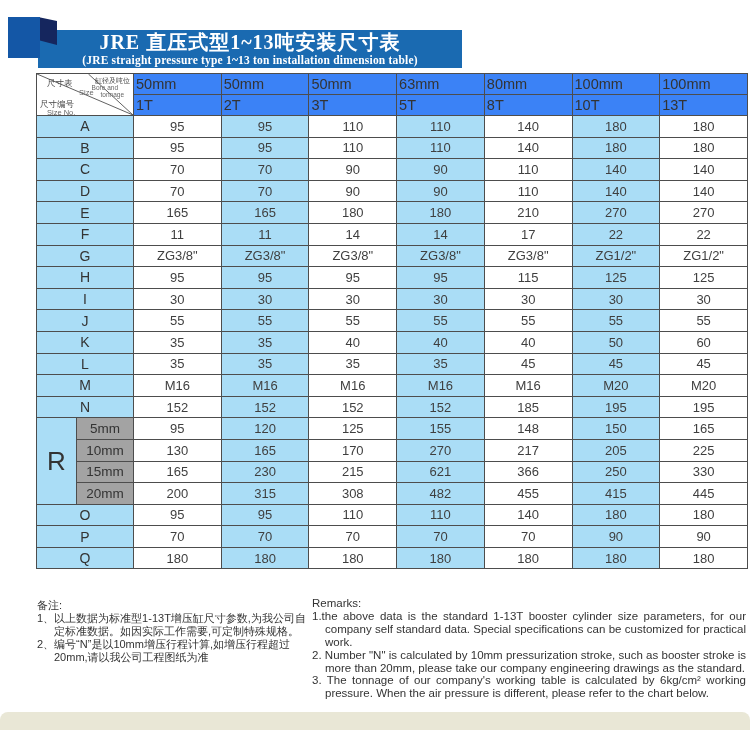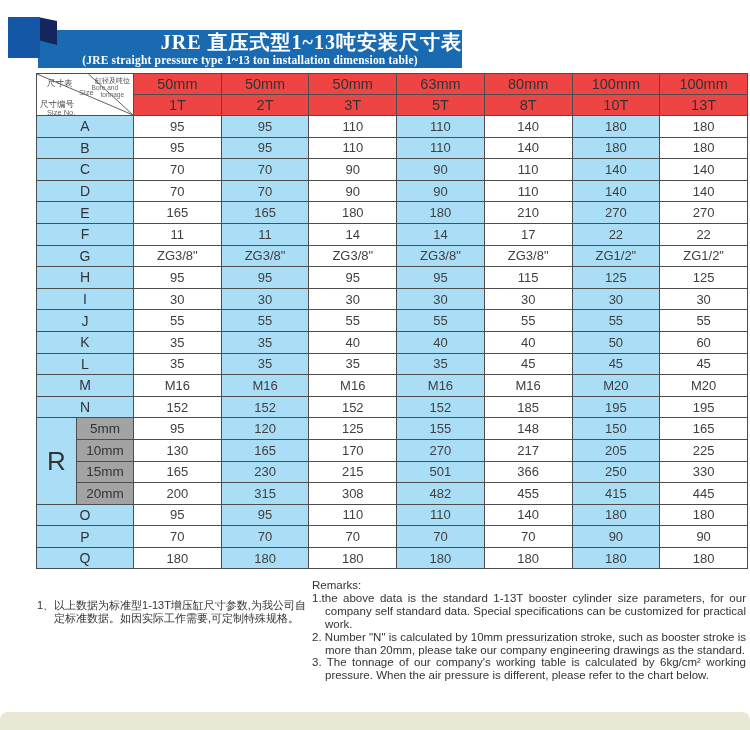--- a/index.html
+++ b/index.html
@@ -6,53 +6,53 @@
   body{
     width:750px;height:730px;background:#ffffff;position:relative;overflow:hidden;
     font-family:"Liberation Sans", sans-serif;
   }
   
   .banner{
     position:absolute;left:38px;top:30px;width:424px;height:38px;
     background:#1a6ab1;color:#ffffff;text-align:center;
     font-family:"Liberation Serif", serif;font-weight:bold;z-index:2;
   }
-  .banner .t{font-size:20px;line-height:24px;letter-spacing:1px;white-space:nowrap;text-align:right;}
+  .banner .t{font-size:20px;line-height:24px;letter-spacing:1px;white-space:nowrap;}
   .banner .s{font-size:11.5px;line-height:13px;letter-spacing:.2px;white-space:nowrap;}
   .fold{
     position:absolute;left:38px;top:17px;width:19px;height:28px;background:#15265e;
     clip-path:polygon(0 0,100% 14%,100% 100%,0 82%);z-index:3;
   }
   .square{position:absolute;left:8px;top:17px;width:32px;height:41px;background:#1457a6;z-index:4;}
 
   
   .tablewrap{position:absolute;left:36px;top:73px;}
   table{border-collapse:collapse;width:712px;table-layout:fixed;}
   th,td{border:1.5px solid #4d4d4d;padding:0 2px;overflow:hidden;}
-  th.hd{background:#ef4444;font-weight:normal;font-size:14.5px;color:#333;height:20px;text-align:center;}
+  th.hd{background:#3b82f6;font-weight:normal;font-size:14.5px;color:#333;height:20px;text-align:left;}
   td.dc{background:#fff;font-size:13px;color:#3f3f3f;height:20.6px;text-align:center;white-space:nowrap;}
   td.dc.shade{background:#aaddf6;}
   td.lbl{background:#aaddf6;font-size:14px;color:#333;text-align:center;}
   td.sub{background:#a3a3a3;font-size:13.5px;color:#333;text-align:center;white-space:nowrap;}
   td.rcell{background:#aaddf6;font-size:26px;color:#333;text-align:center;}
   td.corner{background:#fff;position:relative;padding:0;}
   .csvg{position:absolute;left:0;top:0;width:100%;height:100%;}
   .ck{position:absolute;color:#444;white-space:nowrap;}
   .cz1{left:10px;top:4px;font-size:8.5px;}
   .ce1{left:29px;top:14px;font-size:7.5px;color:#666;padding-left:13px;}
   .cz2{right:3px;top:2px;font-size:7px;}
   .ce2{right:15px;top:10px;font-size:6.5px;color:#666;}
   .ce3{right:9px;top:17px;font-size:6.5px;color:#666;}
   .cz3{left:3px;top:25px;font-size:8.5px;}
   .ce4{left:10px;top:34px;font-size:7.5px;color:#666;}
 
   
   .notes-zh{position:absolute;left:37px;top:599px;width:273px;font-size:11px;line-height:12.9px;color:#333;}
   .notes-zh .item{padding-left:17px;text-indent:-17px;margin:0;}
-  .notes-en{position:absolute;left:312px;top:579px;width:434px;font-size:11.5px;line-height:12.9px;color:#333;}
+  .notes-en{position:absolute;left:312px;top:597px;width:434px;font-size:11.5px;line-height:12.9px;color:#333;}
   .notes-en .item{padding-left:13px;text-indent:-13px;margin:0;text-align:justify;}
   .ntitle{margin:0;}
 
   .strip{position:absolute;left:0;bottom:0;width:750px;height:18px;background:#e9e7d6;border-radius:8px 8px 0 0;}
 </style>
 </head>
 <body>
 
 <div>
 
@@ -269,21 +269,21 @@
             <td class="dc shade">270</td>
             <td class="dc">217</td>
             <td class="dc shade">205</td>
             <td class="dc">225</td>
           </tr>
           <tr>
             <td class="sub">15mm</td>
             <td class="dc">165</td>
             <td class="dc shade">230</td>
             <td class="dc">215</td>
-            <td class="dc shade">501</td>
+            <td class="dc shade">621</td>
             <td class="dc">366</td>
             <td class="dc shade">250</td>
             <td class="dc">330</td>
           </tr>
           <tr>
             <td class="sub">20mm</td>
             <td class="dc">200</td>
             <td class="dc shade">315</td>
             <td class="dc">308</td>
             <td class="dc shade">482</td>
@@ -319,21 +319,23 @@
             <td class="dc shade">180</td>
             <td class="dc">180</td>
             <td class="dc shade">180</td>
             <td class="dc">180</td>
           </tr>
         </tbody>
     </table>
   </div>
 
   <div class="notes-zh">
+    <p class="ntitle">备注:</p>
     <p class="item">1、以上数据为标准型1-13T增压缸尺寸参数,为我公司自定标准数据。如因实际工作需要,可定制特殊规格。</p>
+    <p class="item">2、编号“N”是以10mm增压行程计算,如增压行程超过20mm,请以我公司工程图纸为准</p>
   </div>
   <div class="notes-en">
     <p class="ntitle">Remarks:</p>
     <p class="item">1.the above data is the standard 1-13T booster cylinder size parameters, for our company self standard data. Special specifications can be customized for practical work.</p>
     <p class="item">2. Number "N" is calculated by 10mm pressurization stroke, such as booster stroke is more than 20mm, please take our company engineering drawings as the standard.</p>
     <p class="item">3. The tonnage of our company's working table is calculated by 6kg/cm² working pressure. When the air pressure is different, please refer to the chart below.</p>
   </div>
 
   <div class="strip"></div>
 </div>

